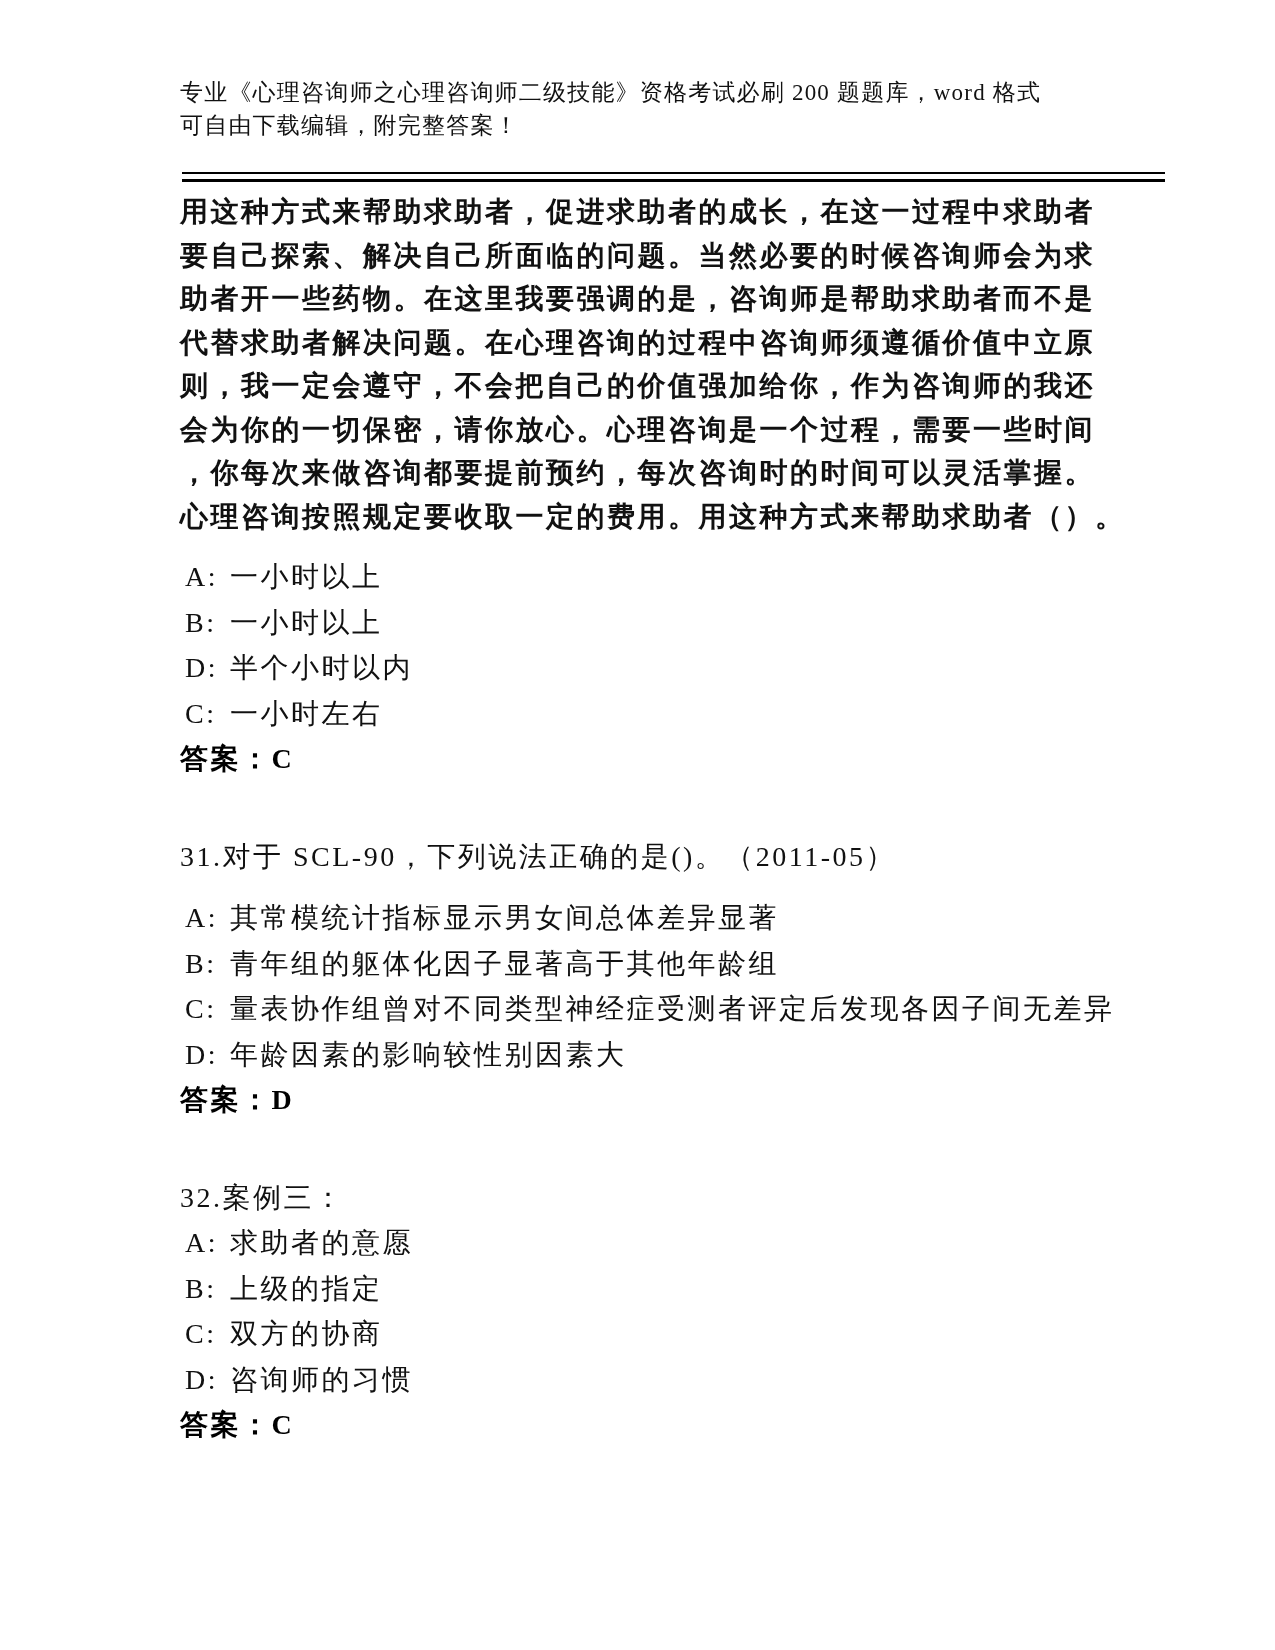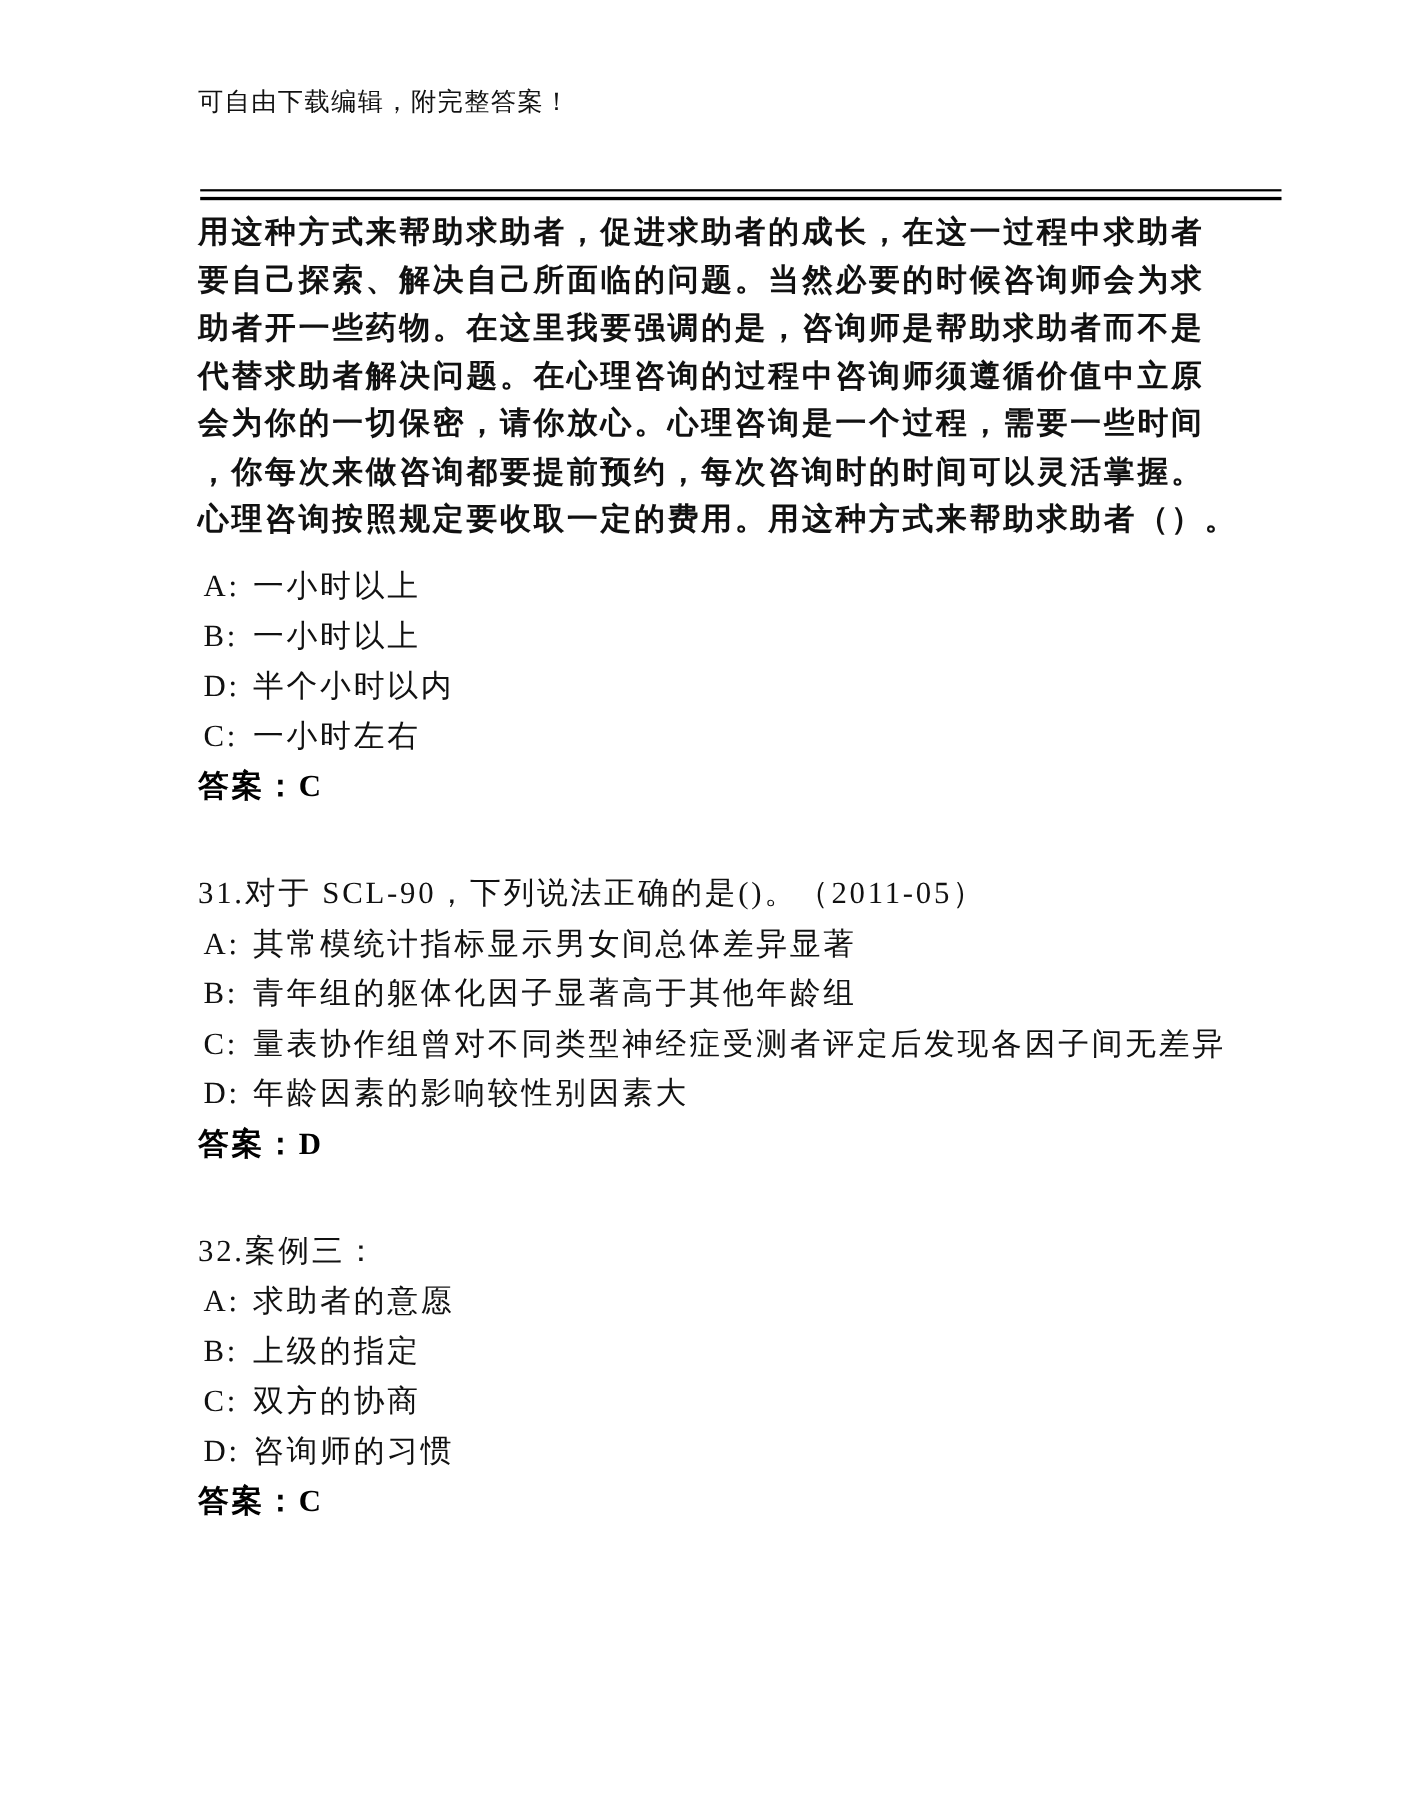--- a/index.html
+++ b/index.html
@@ -88,52 +88,54 @@
   .q-gap {
     margin-top: 52px;
   }
 </style>
 </head>
 <body>
 
 <div class="page">
 
   <div class="header">
+    <div class="header-line">专业《心理咨询师之心理咨询师二级技能》资格考试必刷 200 题题库，word 格式</div>
     <div class="header-line">可自由下载编辑，附完整答案！</div>
   </div>
 
   <div class="header-rule">
     <div class="rule-thin"></div>
     <div class="rule-thick"></div>
   </div>
 
   <div class="content">
 
     <div class="question">
       <div class="stem-para">
         <div class="stem-line">用这种方式来帮助求助者，促进求助者的成长，在这一过程中求助者</div>
         <div class="stem-line">要自己探索、解决自己所面临的问题。当然必要的时候咨询师会为求</div>
         <div class="stem-line">助者开一些药物。在这里我要强调的是，咨询师是帮助求助者而不是</div>
         <div class="stem-line">代替求助者解决问题。在心理咨询的过程中咨询师须遵循价值中立原</div>
+        <div class="stem-line">则，我一定会遵守，不会把自己的价值强加给你，作为咨询师的我还</div>
         <div class="stem-line">会为你的一切保密，请你放心。心理咨询是一个过程，需要一些时间</div>
         <div class="stem-line">，你每次来做咨询都要提前预约，每次咨询时的时间可以灵活掌握。</div>
         <div class="stem-line">心理咨询按照规定要收取一定的费用。用这种方式来帮助求助者（）。</div>
       </div>
       <div class="options">
         <div class="opt-row"><span class="opt-label">A:</span><span class="opt-text">一小时以上</span></div>
         <div class="opt-row"><span class="opt-label">B:</span><span class="opt-text">一小时以上</span></div>
         <div class="opt-row"><span class="opt-label">D:</span><span class="opt-text">半个小时以内</span></div>
         <div class="opt-row"><span class="opt-label">C:</span><span class="opt-text">一小时左右</span></div>
       </div>
       <div class="answer-row"><span>答案：</span><span>C</span></div>
     </div>
 
     <div class="question q-gap">
       <div class="stem-row"><span>31.</span><span>对于 SCL-90，下列说法正确的是()。（2011-05）</span></div>
-      <div class="options" style="margin-top:0;">
+      <div class="options" style="margin-top:16px;">
         <div class="opt-row"><span class="opt-label">A:</span><span class="opt-text">其常模统计指标显示男女间总体差异显著</span></div>
         <div class="opt-row"><span class="opt-label">B:</span><span class="opt-text">青年组的躯体化因子显著高于其他年龄组</span></div>
         <div class="opt-row"><span class="opt-label">C:</span><span class="opt-text">量表协作组曾对不同类型神经症受测者评定后发现各因子间无差异</span></div>
         <div class="opt-row"><span class="opt-label">D:</span><span class="opt-text">年龄因素的影响较性别因素大</span></div>
       </div>
       <div class="answer-row"><span>答案：</span><span>D</span></div>
     </div>
 
     <div class="question q-gap">
       <div class="stem-row"><span>32.</span><span>案例三：</span></div>

